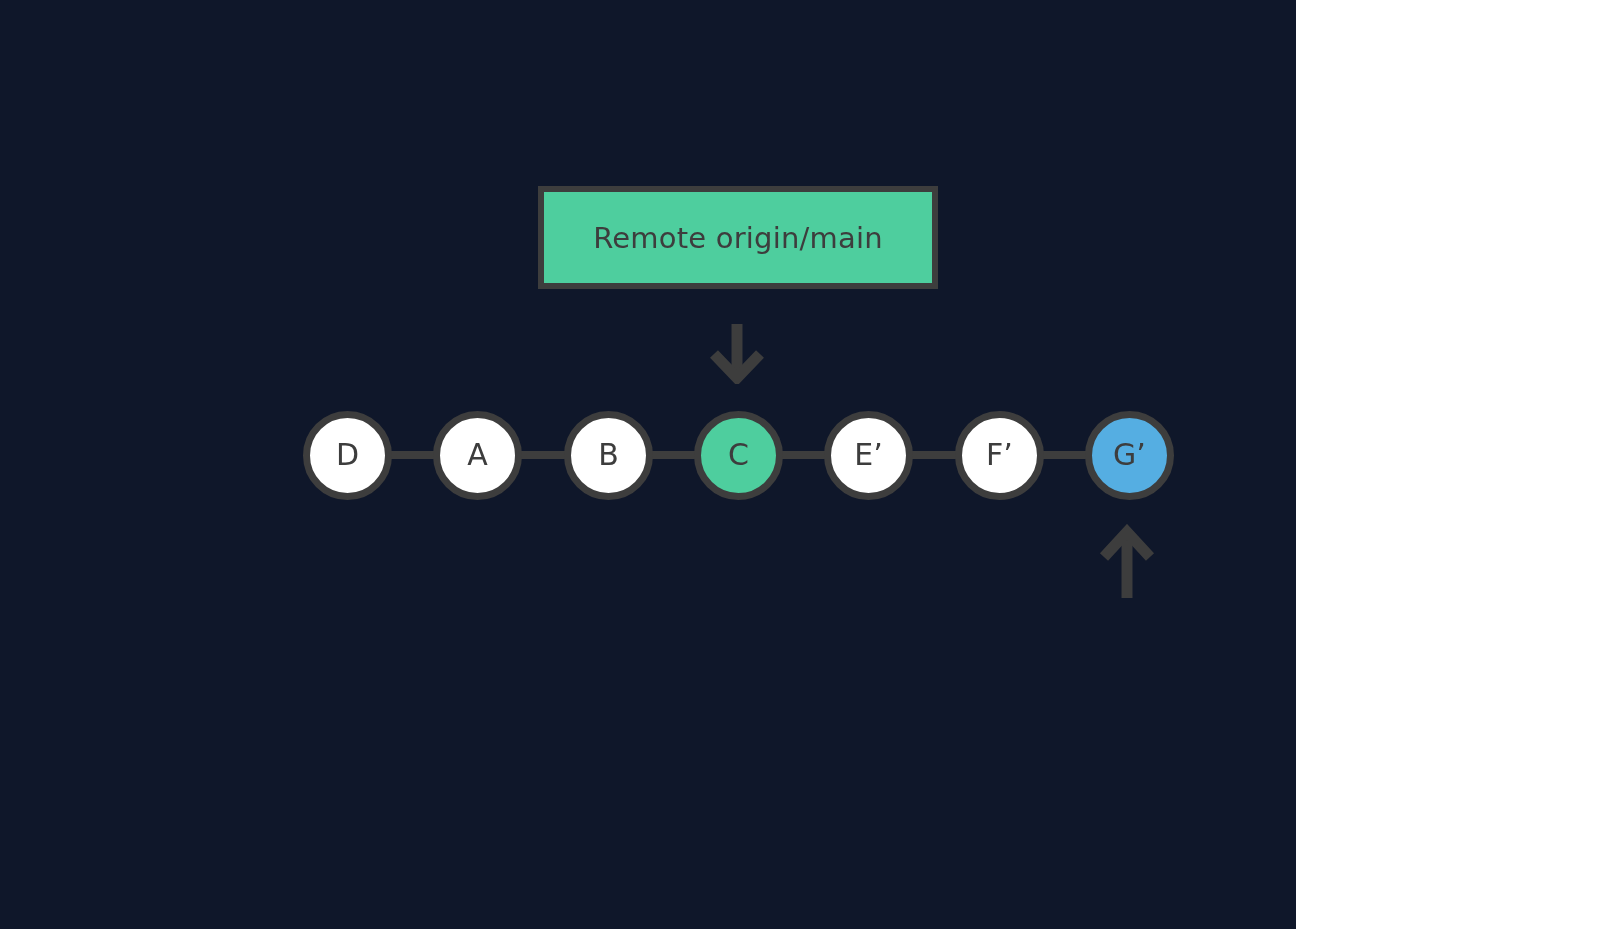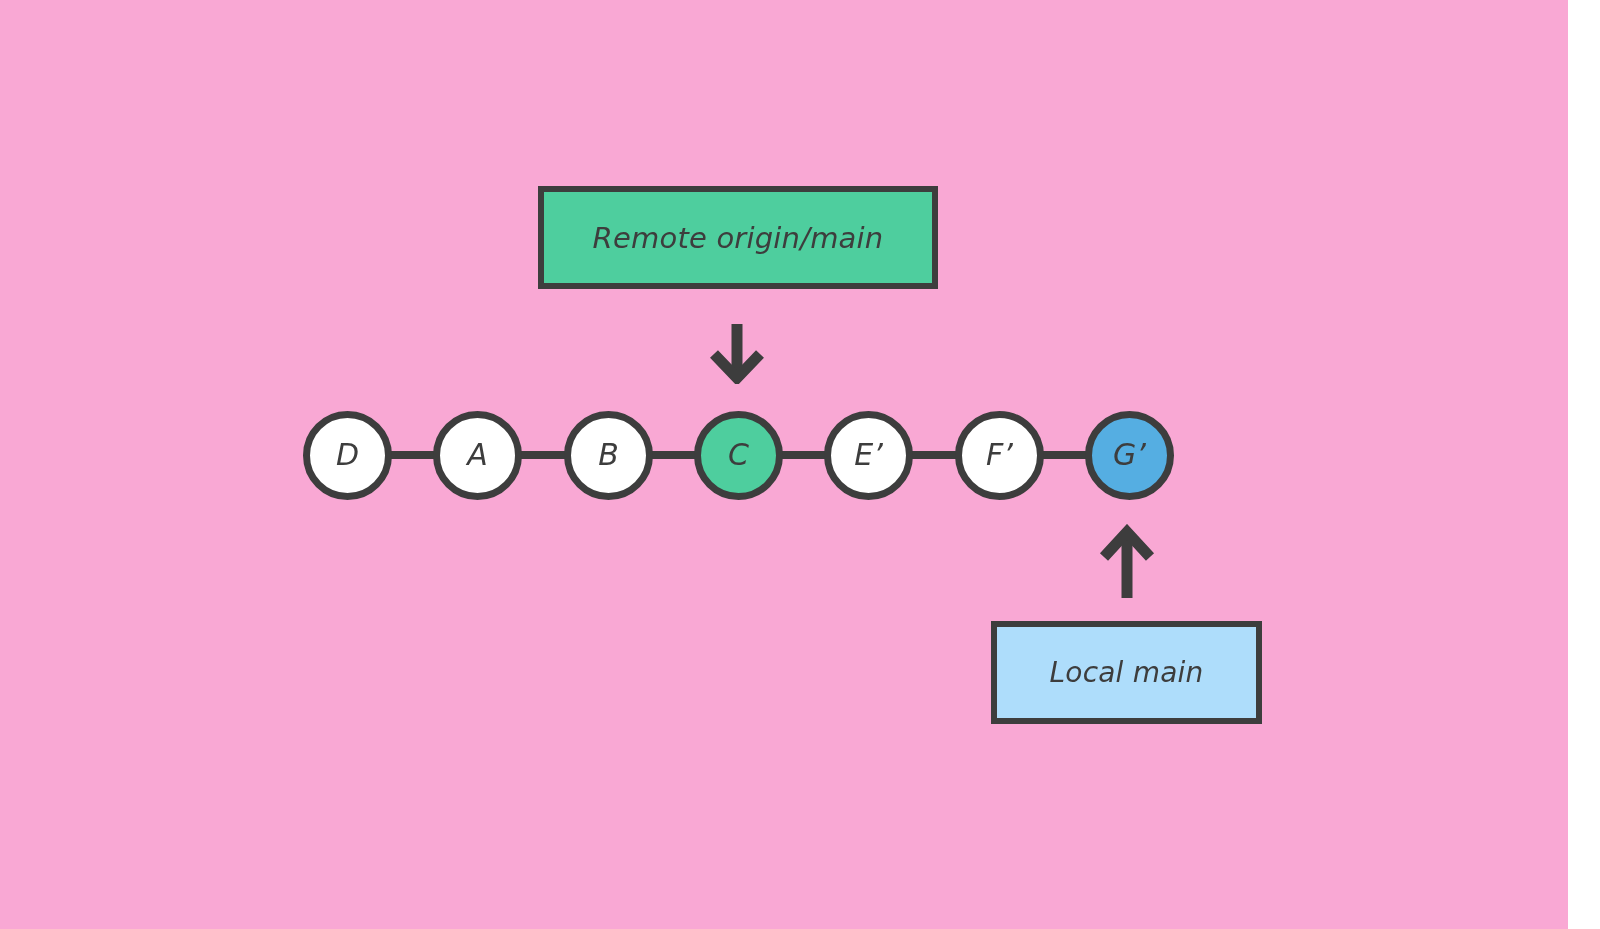--- a/index.html
+++ b/index.html
@@ -6,25 +6,24 @@
   html, body {
     margin: 0;
     padding: 0;
     background: #ffffff;
   }
   body {
     font-family: "DejaVu Sans", "Liberation Sans", sans-serif;
   }
   #canvas {
     position: relative;
-    width: 1568px;
+    width: 1296px;
     height: 929px;
-    background: #f9a8d4;
+    background: #0f172a;
     overflow: hidden;
-    font-style: italic;
   }
 
   
   .label-box {
     position: absolute;
     box-sizing: border-box;
     display: flex;
     align-items: center;
     justify-content: center;
     border: 6px solid #3d3d3d;
@@ -142,17 +141,14 @@
     </div>
   </div>
 
   <div class="arrow" id="arrow-up">
     <svg width="62" height="78" viewBox="0 0 62 78" aria-hidden="true">
       <path d="M31 74 L31 14" stroke="#3d3d3d" stroke-width="11" stroke-linecap="butt" fill="none"></path>
       <path d="M8 33 L31 8 L54 33" stroke="#3d3d3d" stroke-width="11" stroke-linecap="butt" stroke-linejoin="miter" fill="none"></path>
     </svg>
   </div>
 
-  <div class="label-box" id="local-box">
-    <span>Local main</span>
-  </div>
 
 </div>
 
 </body></html>

